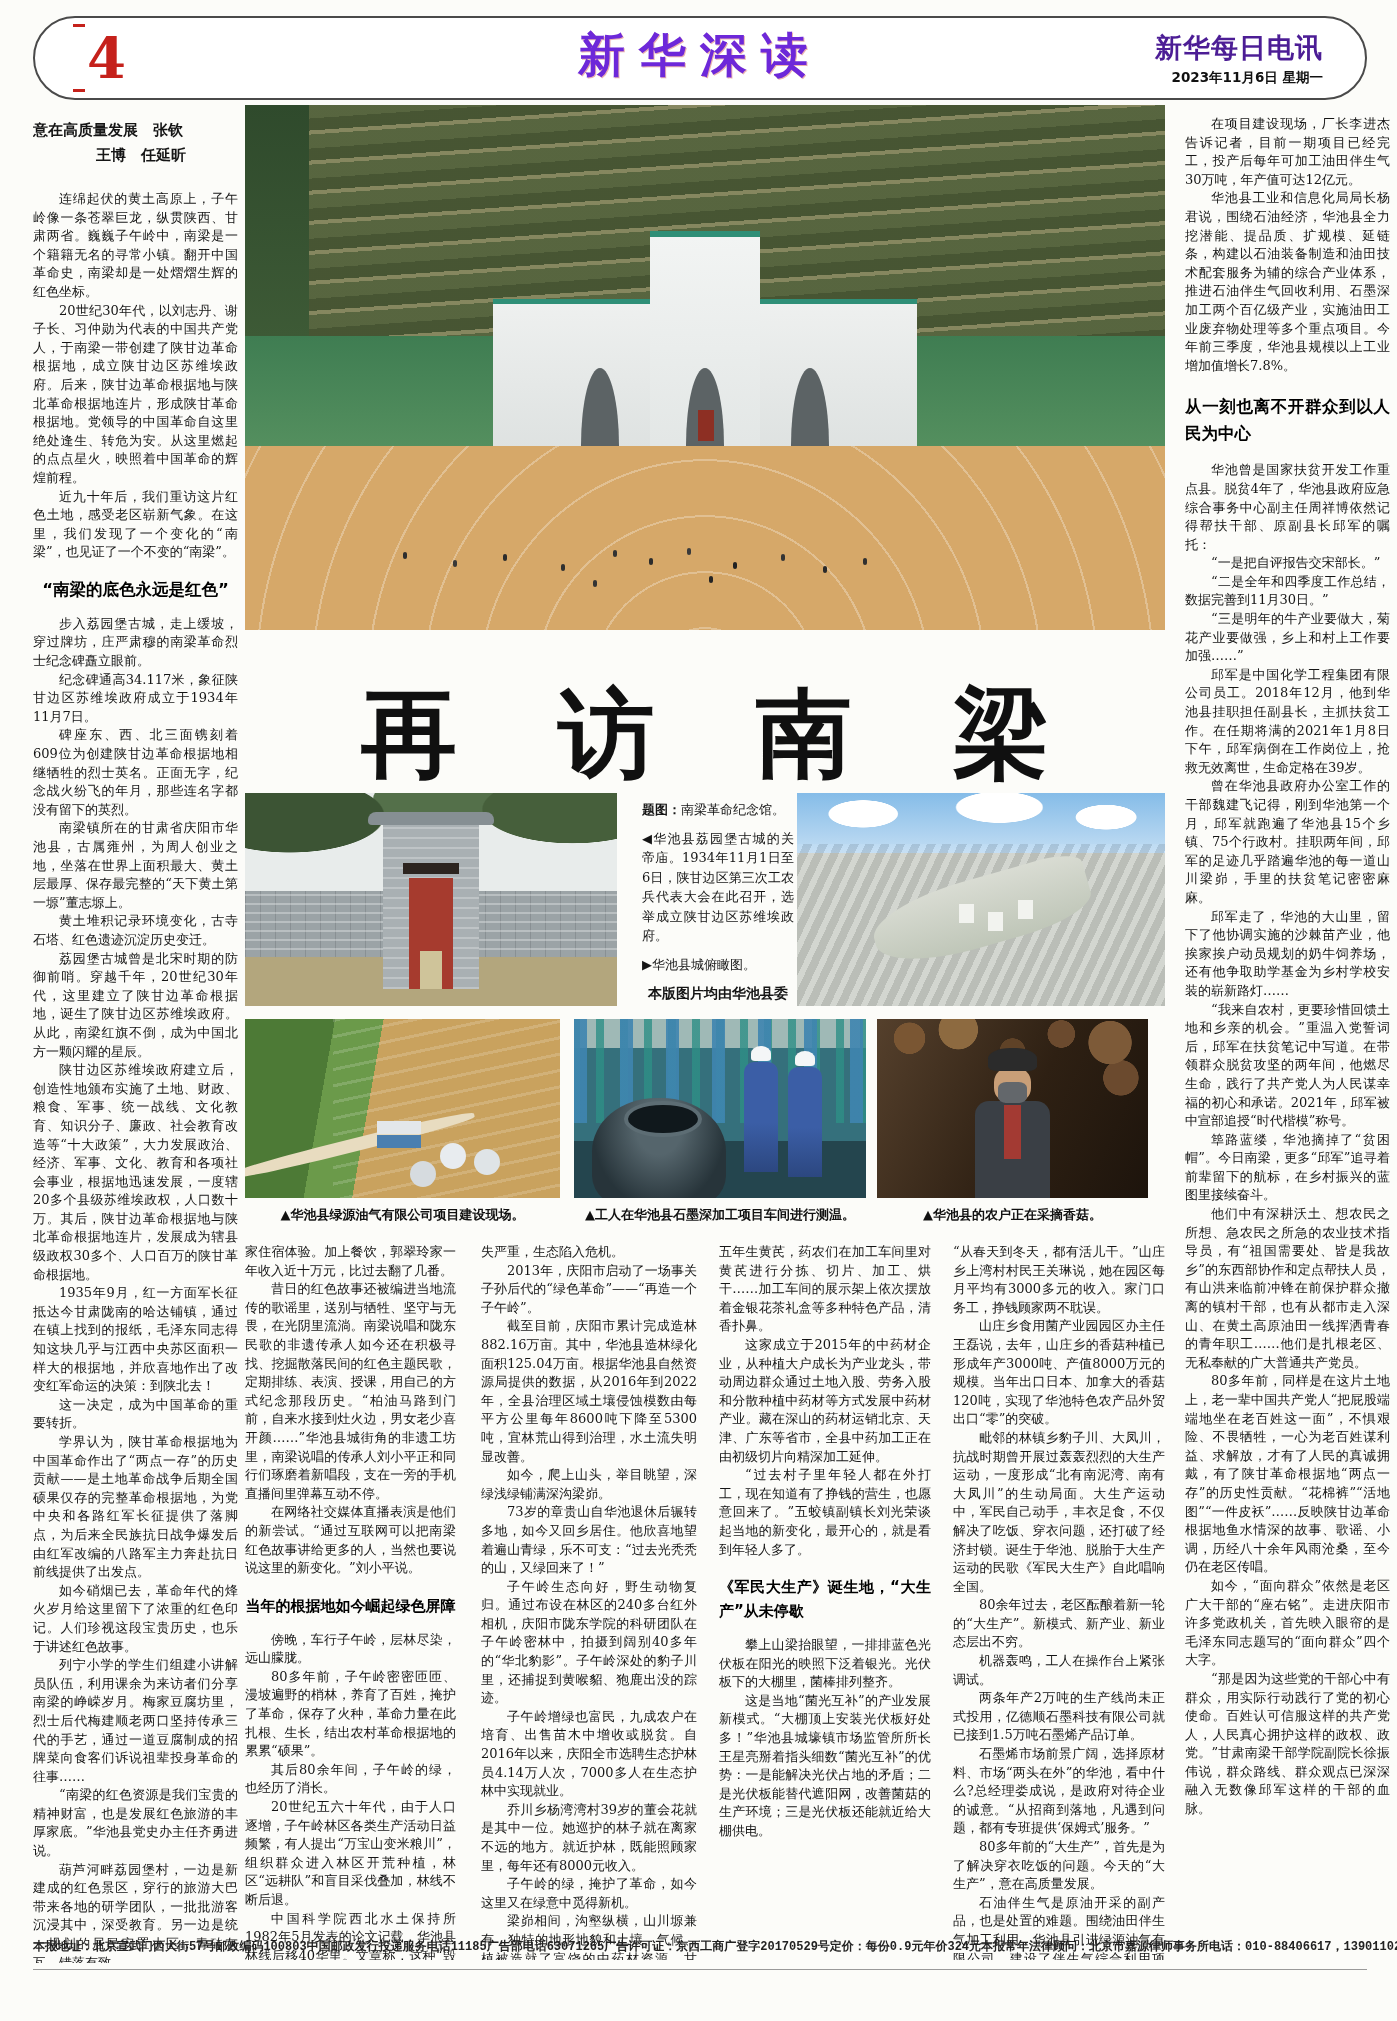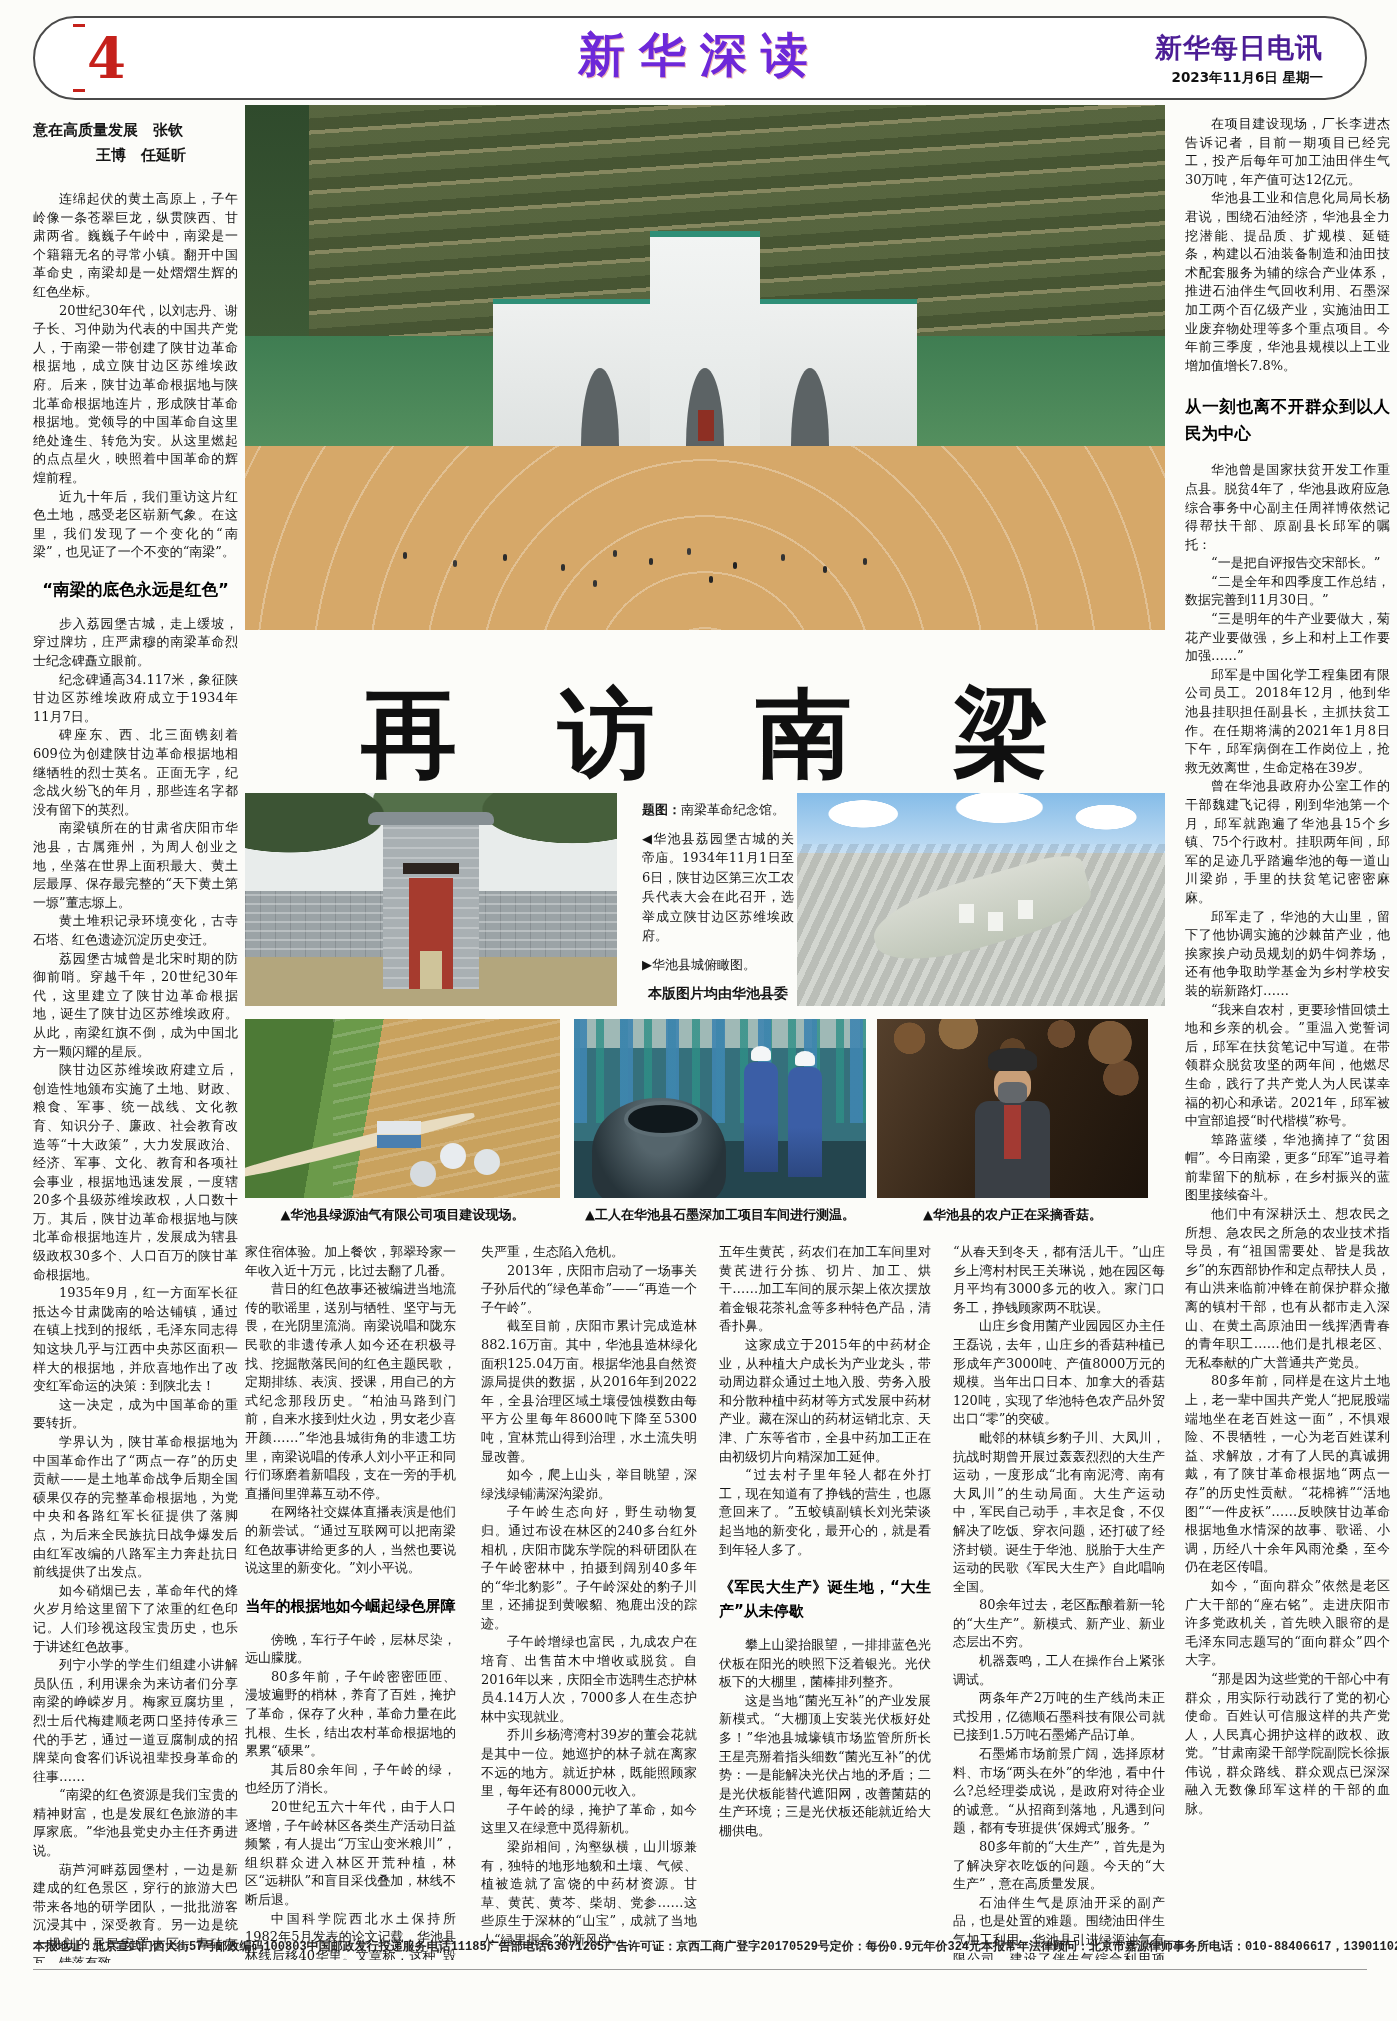--- a/index.html
+++ b/index.html
@@ -307,20 +307,21 @@
         <p class="para">中国科学院西北水土保持所1982年5月发表的论文记载，华池县林线后移40华里。文章称，这种“毁掉林海，危及粮仓”的状况如果继续发展下去，将造成严重的生态灾难。</p>
       </div>
   </section>
 
   <section class="col body-col c2">
     <div>
         <p class="para flush">失严重，生态陷入危机。</p>
         <p class="para">2013年，庆阳市启动了一场事关子孙后代的“绿色革命”——“再造一个子午岭”。</p>
         <p class="para">截至目前，庆阳市累计完成造林882.16万亩。其中，华池县造林绿化面积125.04万亩。根据华池县自然资源局提供的数据，从2016年到2022年，全县治理区域土壤侵蚀模数由每平方公里每年8600吨下降至5300吨，宜林荒山得到治理，水土流失明显改善。</p>
         <p class="para">如今，爬上山头，举目眺望，深绿浅绿铺满深沟梁峁。</p>
+        <p class="para">73岁的章贵山自华池退休后辗转多地，如今又回乡居住。他欣喜地望着遍山青绿，乐不可支：“过去光秃秃的山，又绿回来了！”</p>
         <p class="para">子午岭生态向好，野生动物复归。通过布设在林区的240多台红外相机，庆阳市陇东学院的科研团队在子午岭密林中，拍摄到阔别40多年的“华北豹影”。子午岭深处的豹子川里，还捕捉到黄喉貂、狍鹿出没的踪迹。</p>
         <p class="para">子午岭增绿也富民，九成农户在培育、出售苗木中增收或脱贫。自2016年以来，庆阳全市选聘生态护林员4.14万人次，7000多人在生态护林中实现就业。</p>
         <p class="para">乔川乡杨湾湾村39岁的董会花就是其中一位。她巡护的林子就在离家不远的地方。就近护林，既能照顾家里，每年还有8000元收入。</p>
         <p class="para">子午岭的绿，掩护了革命，如今这里又在绿意中觅得新机。</p>
         <p class="para">梁峁相间，沟壑纵横，山川塬兼有，独特的地形地貌和土壤、气候、植被造就了富饶的中药材资源。甘草、黄芪、黄芩、柴胡、党参……这些原生于深林的“山宝”，成就了当地人“绿里掘金”的新风尚。</p>
       </div>
   </section>
 
   <section class="col body-col c3">
     <div>

